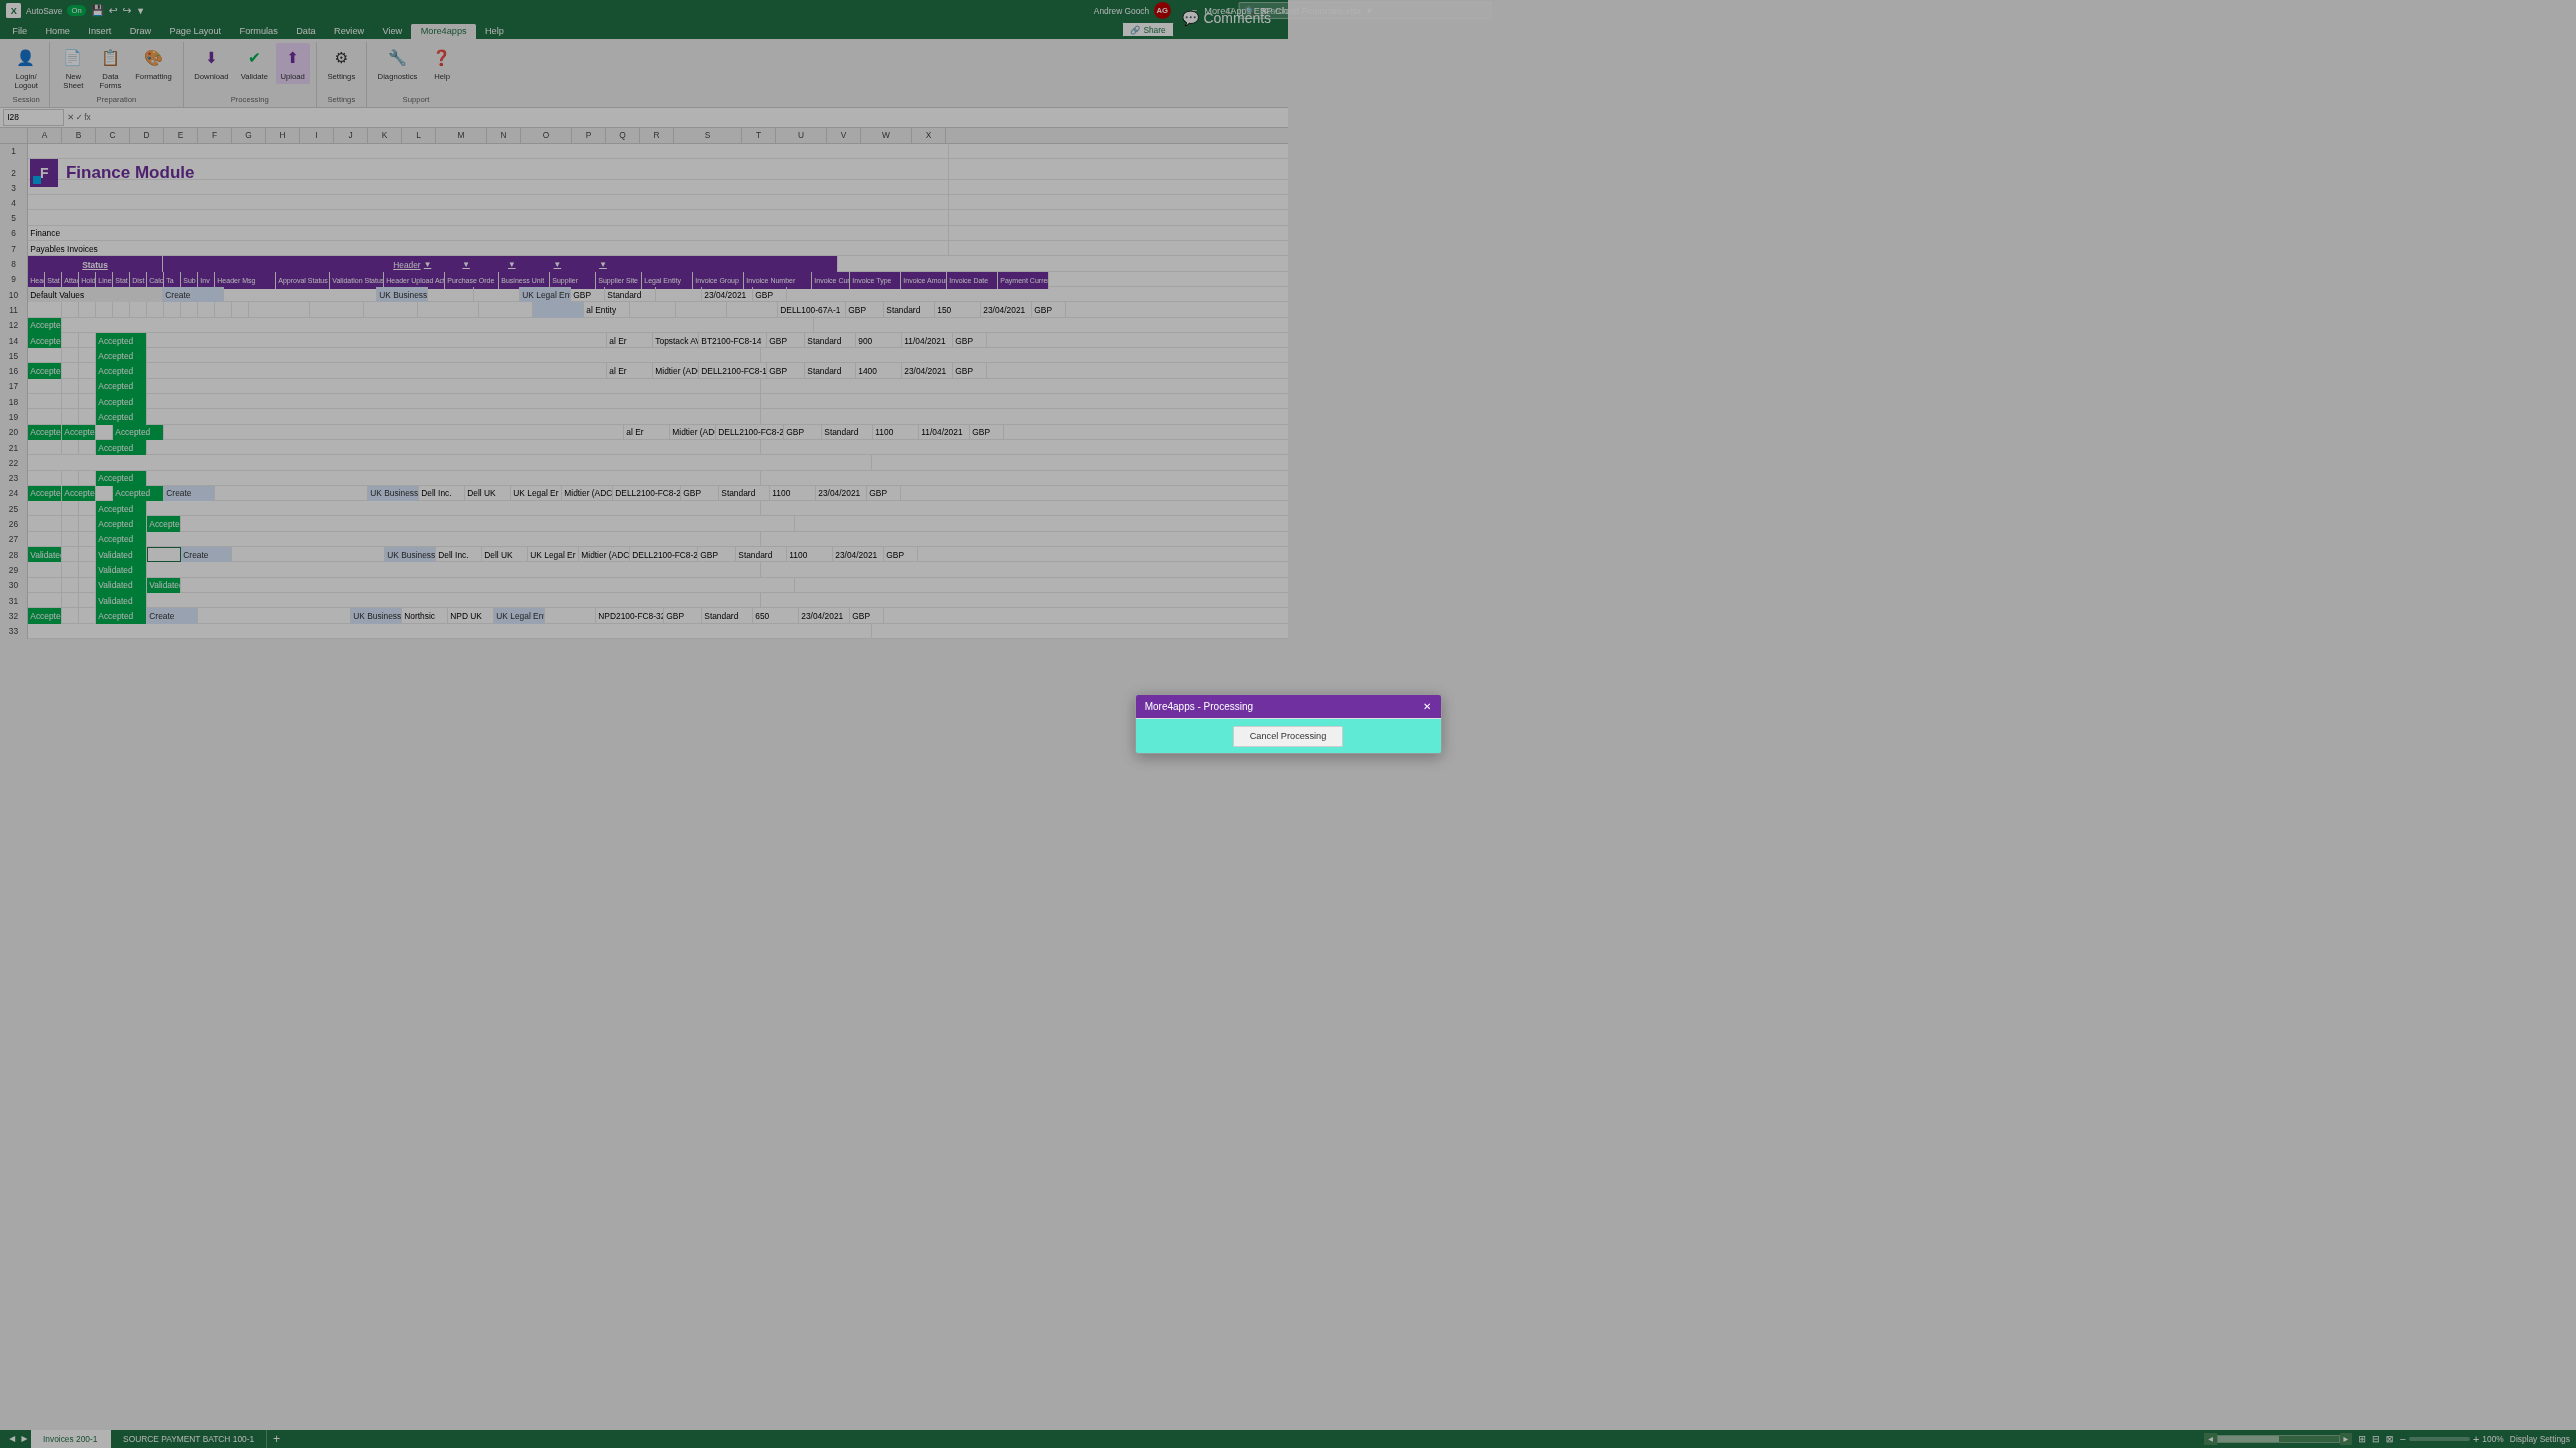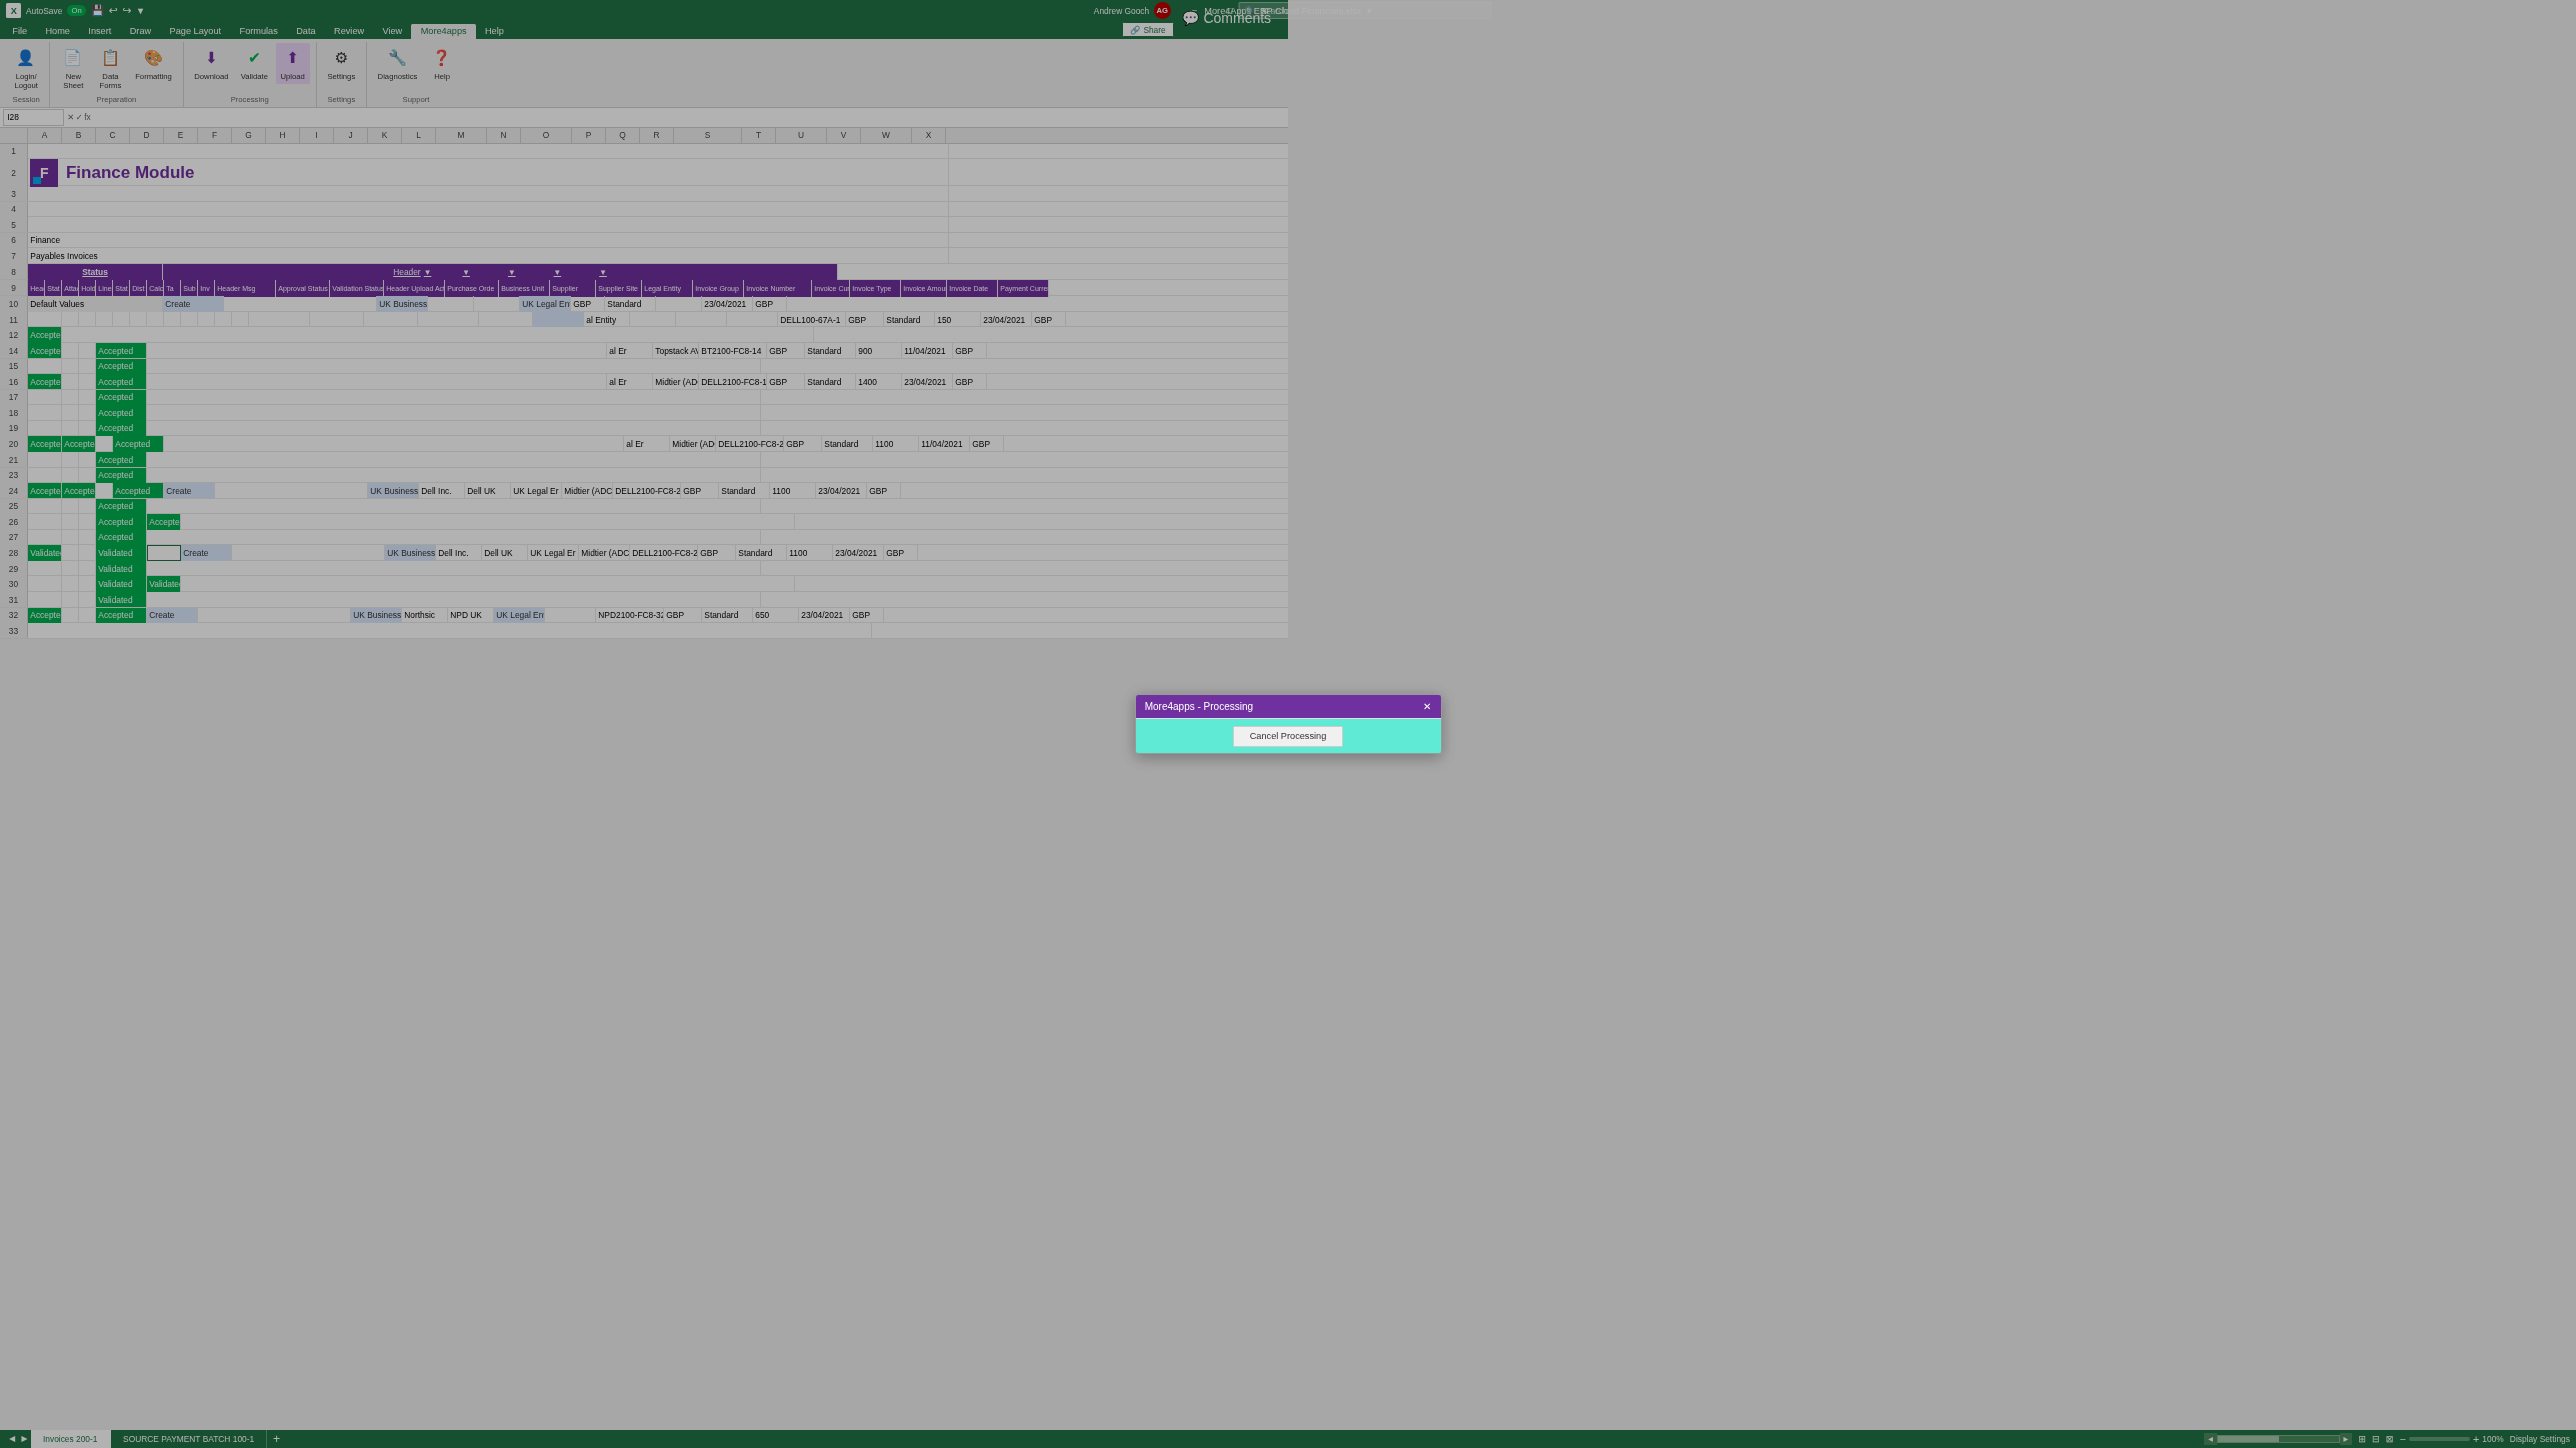--- a/index.html
+++ b/index.html
@@ -711,20 +711,24 @@
 
     <div class="sheet-row">
       <div class="row-num">21</div>
       <div class="cell" style="width:34px;"></div>
       <div class="cell" style="width:17px;"></div>
       <div class="cell" style="width:17px;"></div>
       <div class="cell accepted" style="width:51px;">Accepted</div>
       <div class="cell" style="width:614px;"></div>
     </div>
 
+    <div class="sheet-row">
+      <div class="row-num">22</div>
+      <div class="cell" style="width:844px;"></div>
+    </div>
 
     <div class="sheet-row">
       <div class="row-num">23</div>
       <div class="cell" style="width:34px;"></div>
       <div class="cell" style="width:17px;"></div>
       <div class="cell" style="width:17px;"></div>
       <div class="cell accepted" style="width:51px;">Accepted</div>
       <div class="cell" style="width:614px;"></div>
     </div>
 

